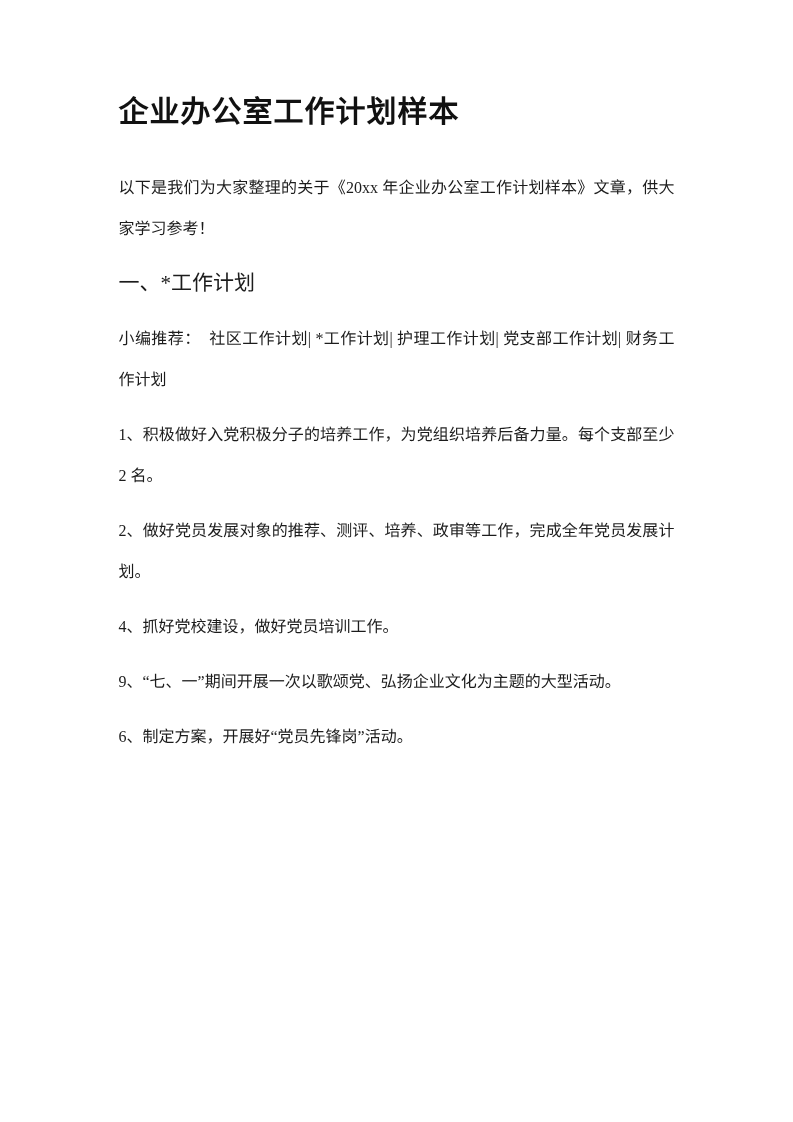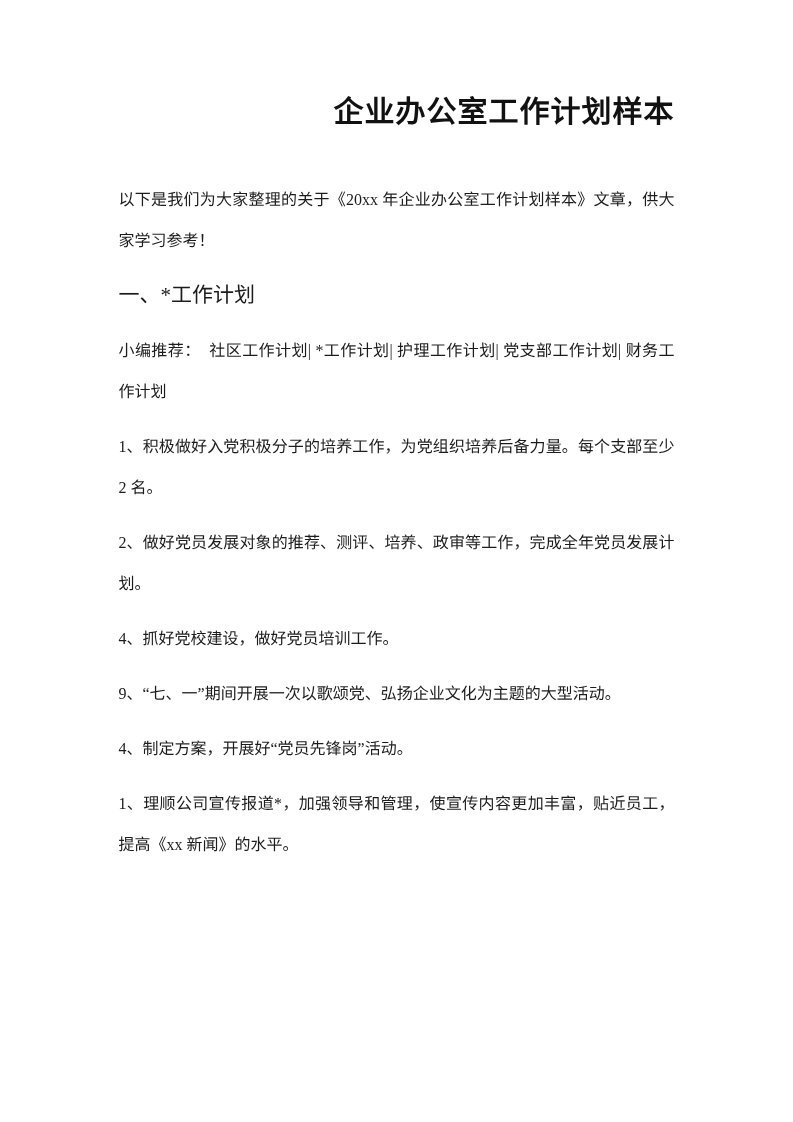--- a/index.html
+++ b/index.html
@@ -22,23 +22,23 @@
 
   .content {
     width: 556px;
     margin: 0 auto;
     padding-top: 92px;
   }
 
   .doc-title {
     font-size: 30px;
     font-weight: bold;
-    text-align: right;
+    text-align: left;
     line-height: 40px;
-    margin-bottom: 47px;
+    margin-bottom: 35px;
     letter-spacing: 1px;
     color: #111111;
   }
 
   .para {
     font-size: 16px;
     line-height: 41px;
     margin-bottom: 14px;
     text-align: justify;
     text-justify: inter-ideograph;
@@ -68,19 +68,18 @@
 
     <p class="para">1、积极做好入党积极分子的培养工作，为党组织培养后备力量。每个支部至少 2 名。</p>
 
     <p class="para">2、做好党员发展对象的推荐、测评、培养、政审等工作，完成全年党员发展计划。</p>
 
 
     <p class="para">4、抓好党校建设，做好党员培训工作。</p>
 
     <p class="para">9、“七、一”期间开展一次以歌颂党、弘扬企业文化为主题的大型活动。</p>
 
-    <p class="para">4、制定方案，开展好“党员先锋岗”活动。</p>
+    <p class="para">6、制定方案，开展好“党员先锋岗”活动。</p>
 
 
-    <p class="para">1、理顺公司宣传报道*，加强领导和管理，使宣传内容更加丰富，贴近员工，提高《xx 新闻》的水平。</p>
 
   </div>
 </div>
 
 </body></html>

